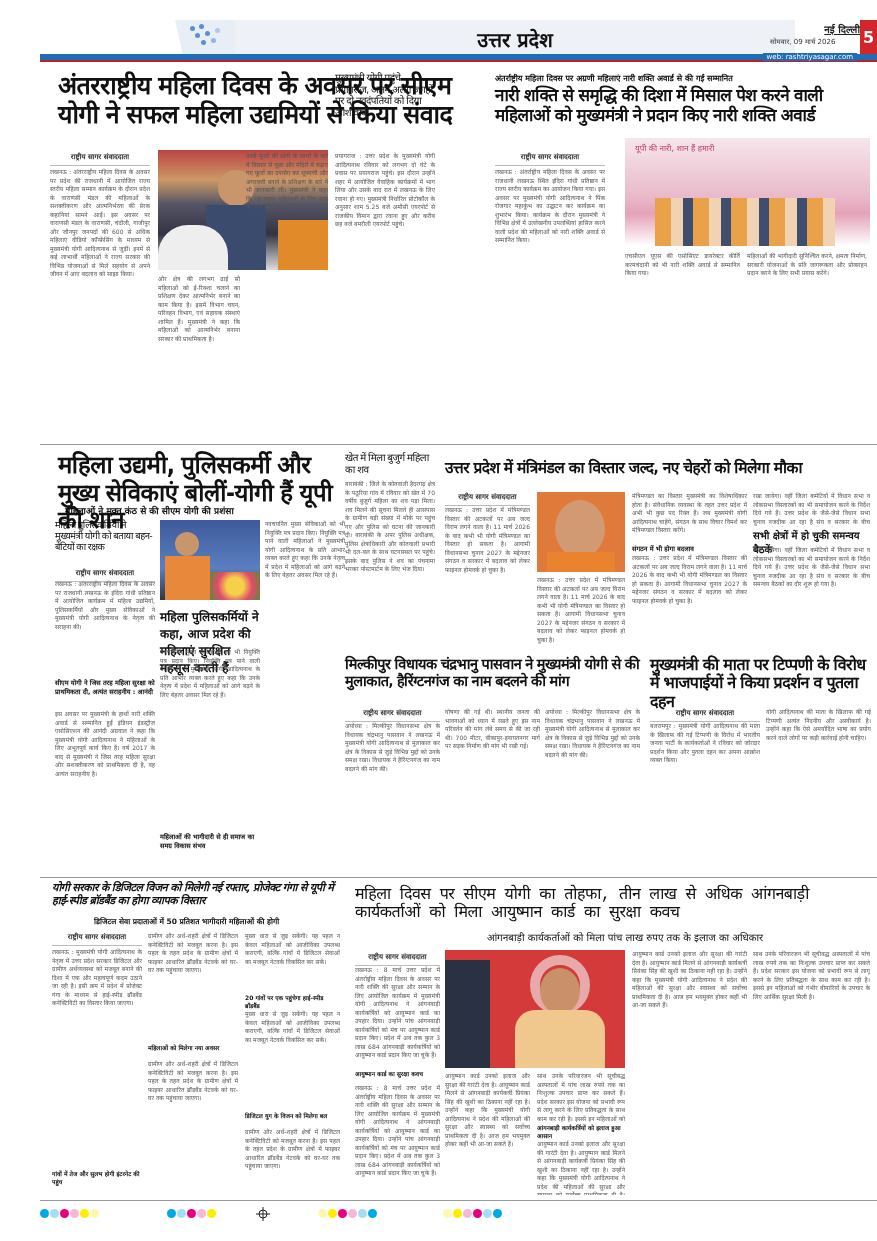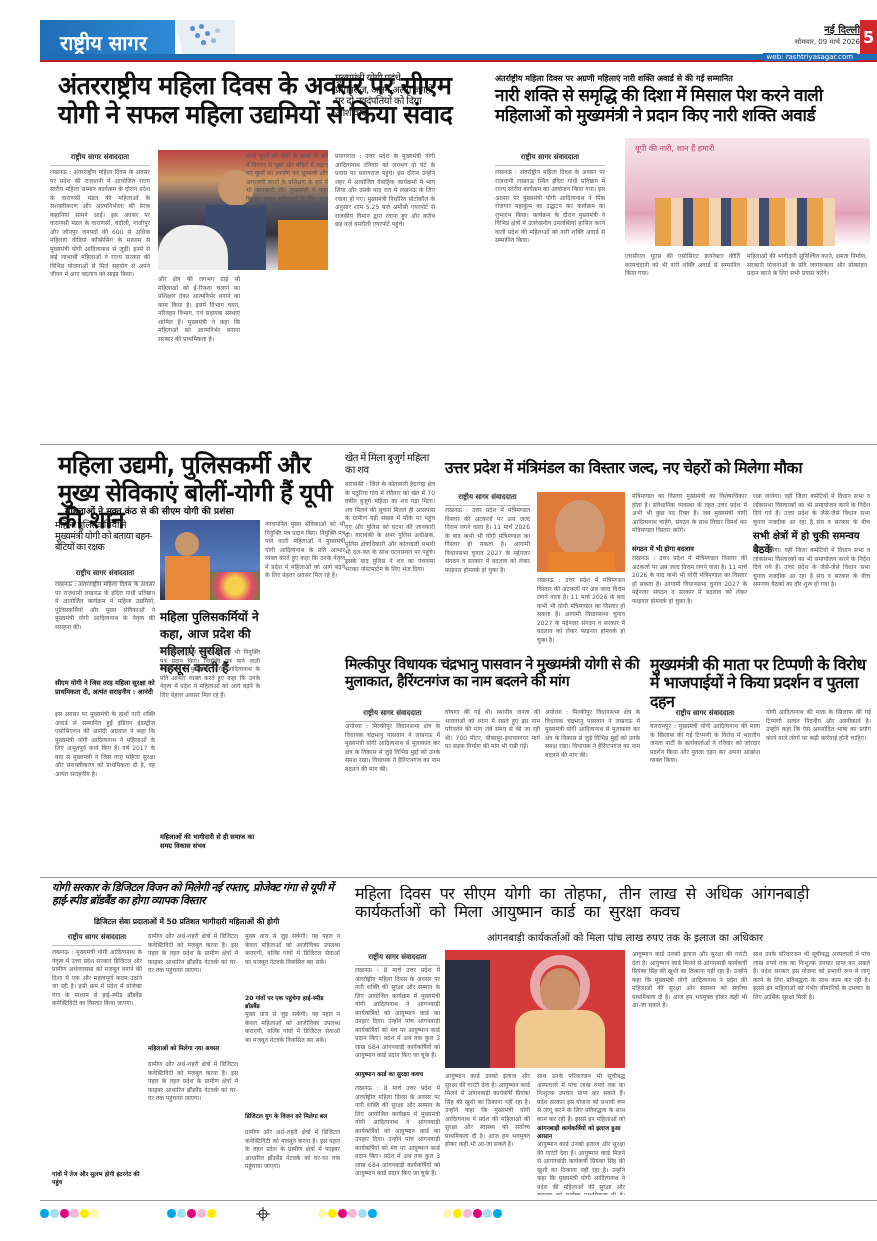--- a/index.html
+++ b/index.html
@@ -6,49 +6,49 @@
   body { width: 877px; height: 1241px; background: #fff; font-family: "DejaVu Sans", sans-serif; color: #222; position: relative; overflow: hidden; }
   .page { position: absolute; left: 40px; top: 20px; width: 837px; height: 1190px; }
 
   
   .masthead { position: absolute; left: 0; top: 0; width: 837px; height: 42px; background: #fff; }
   .mast-logo { position: absolute; left: 0; top: 0; width: 135px; height: 40px; background: linear-gradient(90deg,#1f6db5,#2f8ad6); color: #fff; font-size: 20px; font-weight: bold; font-family: "DejaVu Serif", serif; padding: 9px 0 0 20px; }
   .mast-dots { position: absolute; left: 135px; top: 0; width: 60px; height: 40px; background: #e8eef6; clip-path: polygon(0 0,100% 0,100% 100%,15% 100%); }
   .mast-dots span { position:absolute; width:5px; height:5px; border-radius:50%; background:#5a8fd0; }
   .mast-section { position: absolute; left: 195px; top: 0; width: 560px; height: 34px; background: #eef1f5; text-align: center; font-size: 20px; font-weight: bold; padding-top: 6px; color:#111; }
   .mast-city { position: absolute; left: 760px; top: 2px; width: 60px; text-align: right; font-size: 10px; font-weight: bold; text-decoration: underline; }
-  .mast-date { position: absolute; left: 730px; top: 17px; width: 90px; text-align: right; font-size: 7px; color:#333; }
+  .mast-date { position: absolute; left: 730px; top: 17px; width: 90px; text-align: left; font-size: 7px; color:#333; }
   .mast-page { position: absolute; left: 820px; top: 0; width: 17px; height: 40px; background: #d3262a; color: #fff; font-size: 16px; font-weight: bold; text-align: center; padding-top: 8px; }
   .mast-bar { position: absolute; left: 0; top: 34px; width: 837px; height: 8px; background: #1f6db5; border-bottom: 2px solid #c21e25; }
   .mast-web { position: absolute; right: 20px; top: 33px; font-size: 7px; color: #fff; background:#1f6db5; padding:0 4px; }
 
   .head { position: absolute; font-family: "DejaVu Sans Condensed","DejaVu Sans", sans-serif; font-weight: bold; color: #111; line-height: 1.15; letter-spacing: -0.5px; }
   .sub { position: absolute; font-weight: bold; color: #111; }
   .byline { position: absolute; font-size: 7px; font-weight: bold; color: #333; border-bottom: 1px solid #bbb; padding-bottom: 4px; text-align:center; }
   .body { position: absolute; font-size: 6px; line-height: 8.5px; color: #555; text-align: justify; overflow: hidden; }
   .photo { position: absolute; overflow: hidden; }
   .rule { position: absolute; background: #999; }
   .reg { position: absolute; width: 9px; height: 9px; border-radius: 50%; }
 </style>
 </head>
 <body>
 
 <div class="page">
 
   <div class="masthead">
-    <div class="mast-logo">राष्ट्रीय सागर</div>
     <div class="mast-dots">
       <span style="left:15px;top:6px"></span>
         <span style="left:24px;top:4px"></span>
         <span style="left:20px;top:13px"></span>
         <span style="left:30px;top:11px"></span>
         <span style="left:26px;top:20px"></span>
         <span style="left:36px;top:18px;opacity:.6"></span>
         <span style="left:40px;top:8px;opacity:.4"></span>
     </div>
+    <div class="mast-section">उत्तर प्रदेश</div>
     <div class="mast-city">नई दिल्ली</div>
     <div class="mast-date">सोमवार, 09 मार्च 2026</div>
     <div class="mast-page">5</div>
     <div class="mast-bar"></div>
     <div class="mast-web">web: rashtriyasagar.com</div>
   </div>
 
   <div>
     <div class="head" style="left:18px;top:52px;width:400px;font-size:25px;">अंतरराष्ट्रीय महिला दिवस के अवसर पर सीएम योगी ने सफल महिला उद्यमियों से किया संवाद</div>
     <div class="byline" style="left:10px;top:132px;width:100px;">राष्ट्रीय सागर संवाददाता</div>

